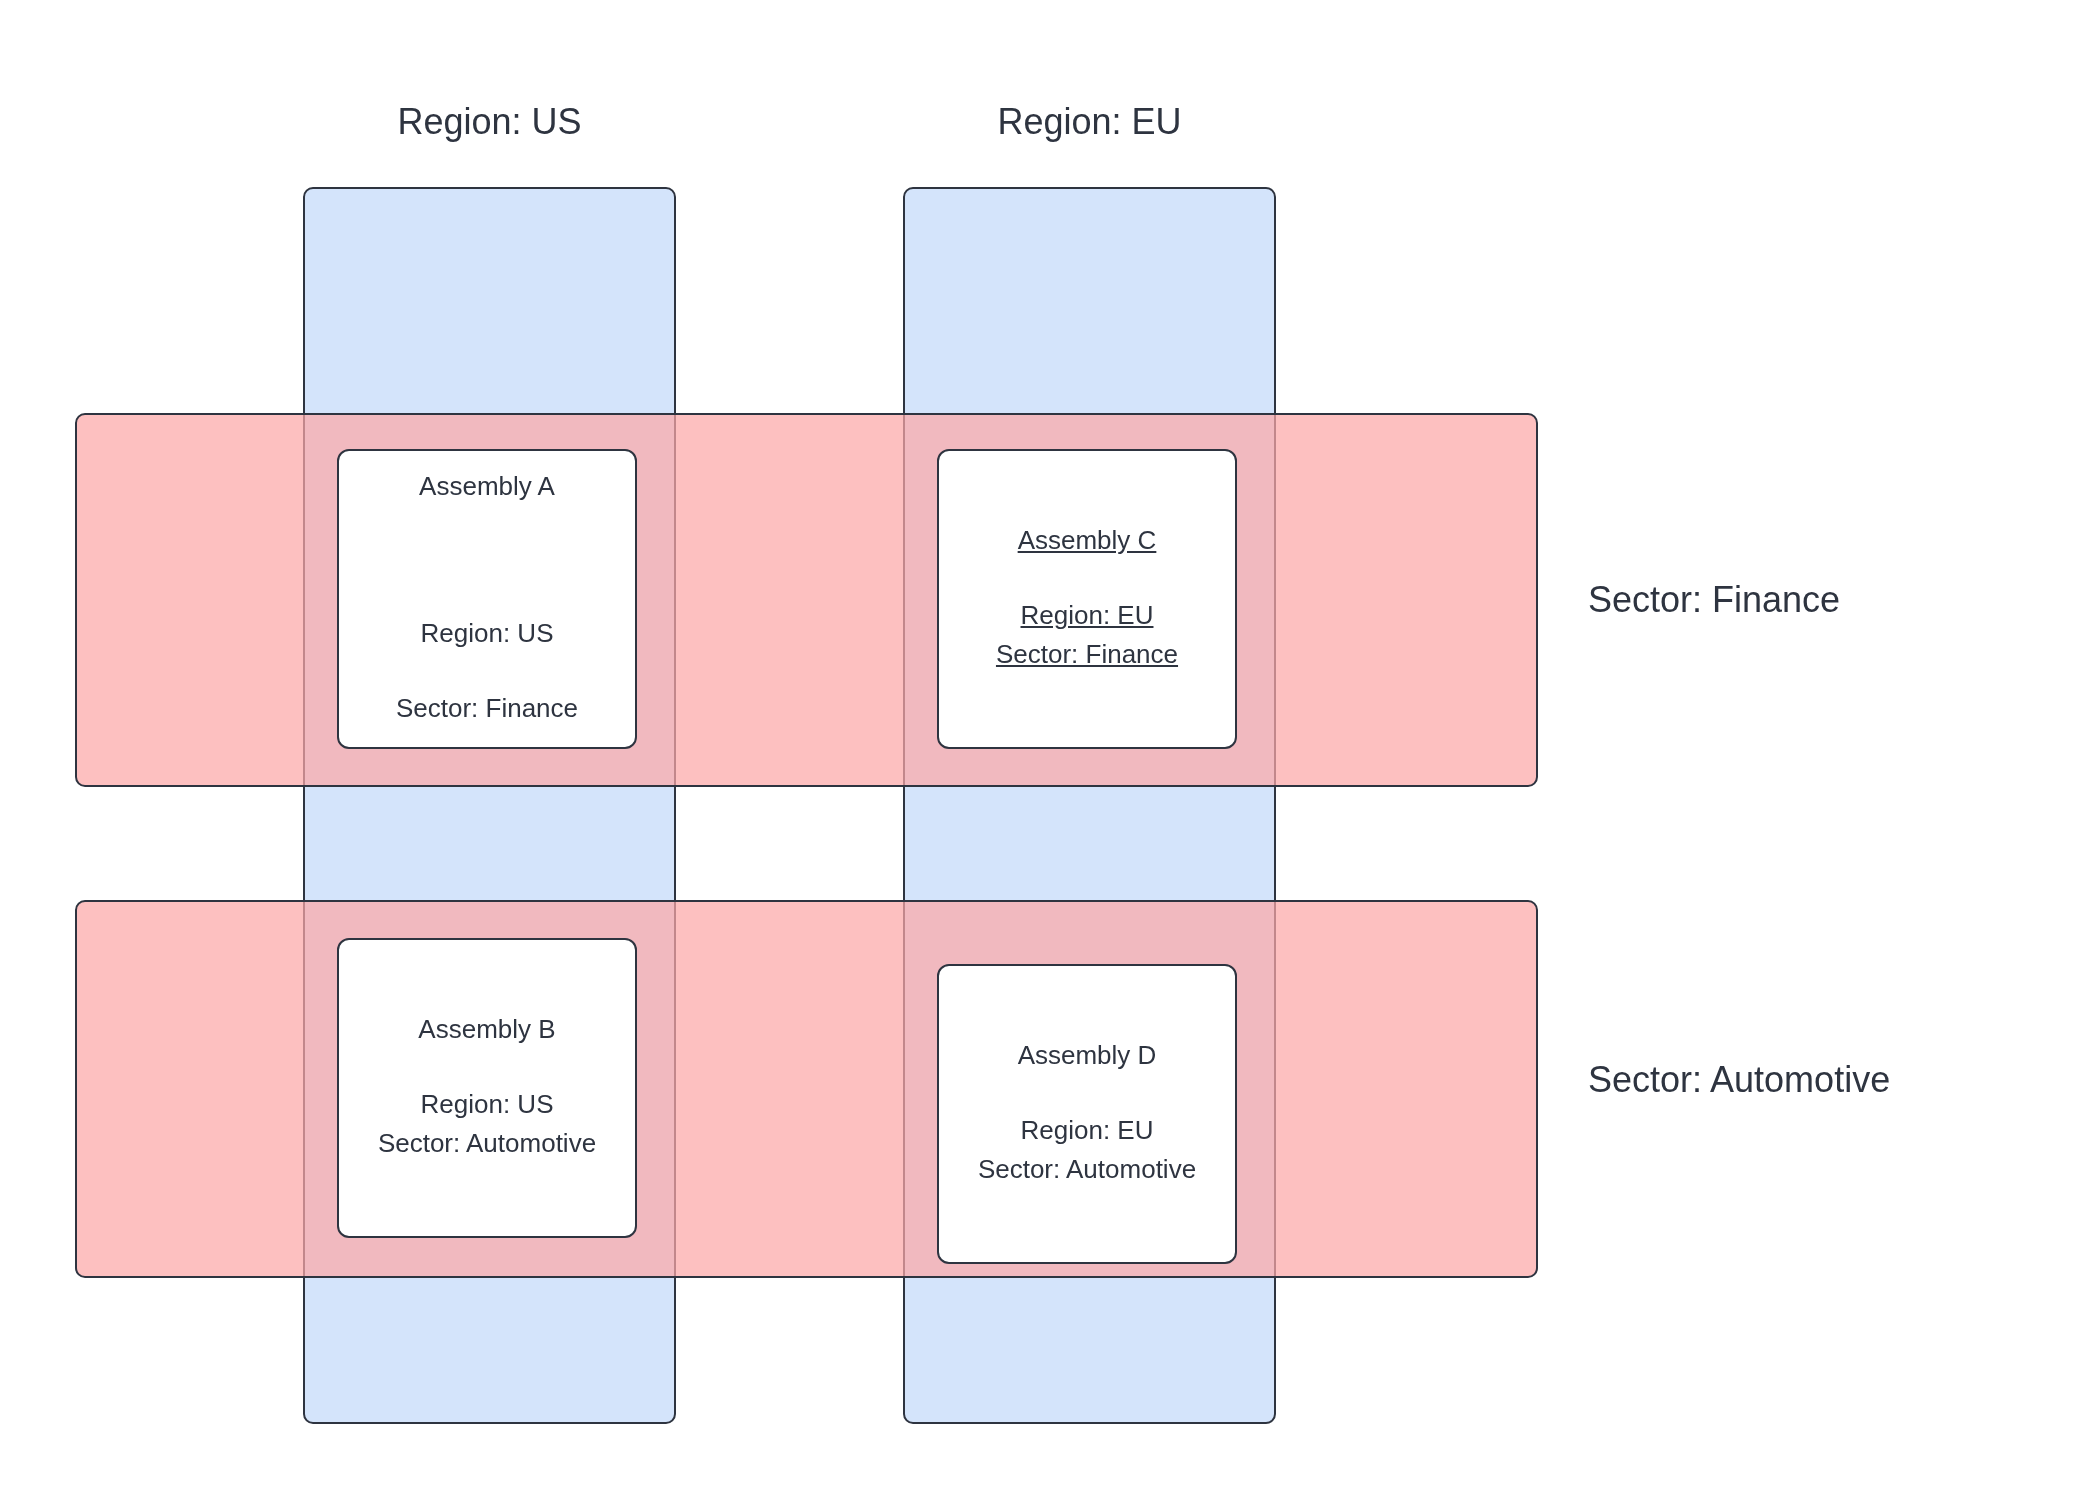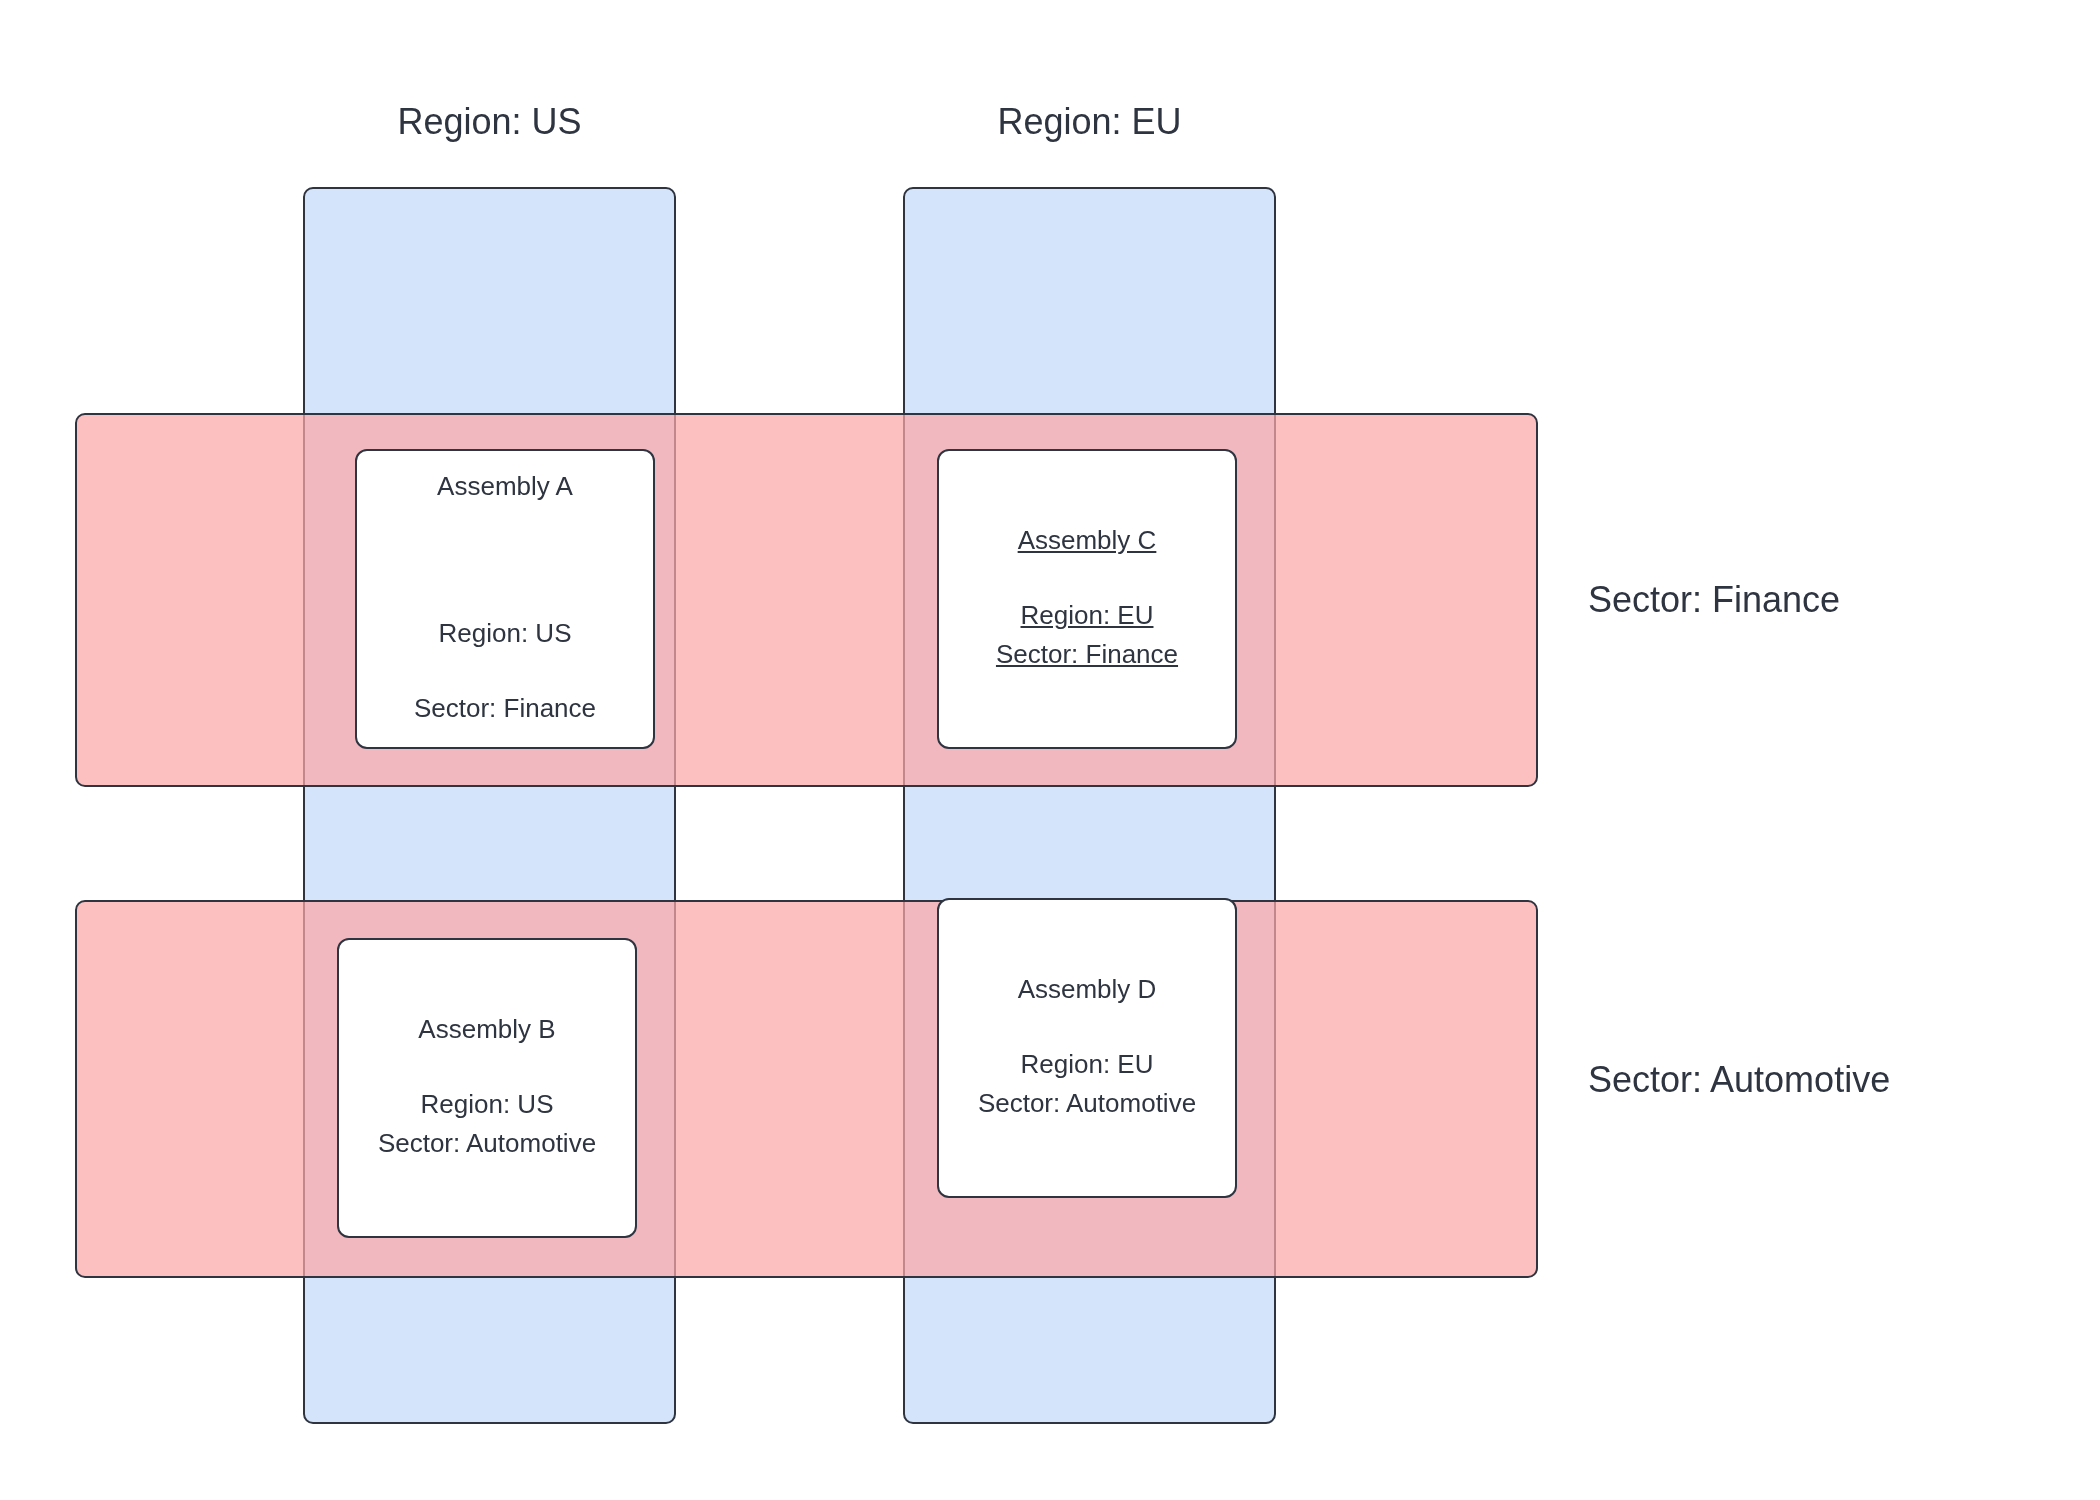--- a/index.html
+++ b/index.html
@@ -90,24 +90,24 @@
     line-height: 1.25;
     white-space: nowrap;
   }
   .card-spacer { height: 40px; }
   .card-meta {
     font-size: 26px;
     line-height: 1.5;
     white-space: nowrap;
   }
 
-  #card-a { left: 355px;  top: 449px; gap: 36px;  }
+  #card-a { left: 337px;  top: 449px; gap: 36px;  }
   #card-c { left: 937px;  top: 449px; text-decoration: underline;  }
   #card-b { left: 337px;  top: 938px;  }
-  #card-d { left: 937px;  top: 898px;  }
+  #card-d { left: 937px;  top: 964px;  }
 </style>
 </head>
 <body>
 
 <div id="canvas">
 
   <div class="col-band" id="col-us"></div>
   <div class="col-band" id="col-eu"></div>
 
   <div class="row-band" id="row-finance"></div>

